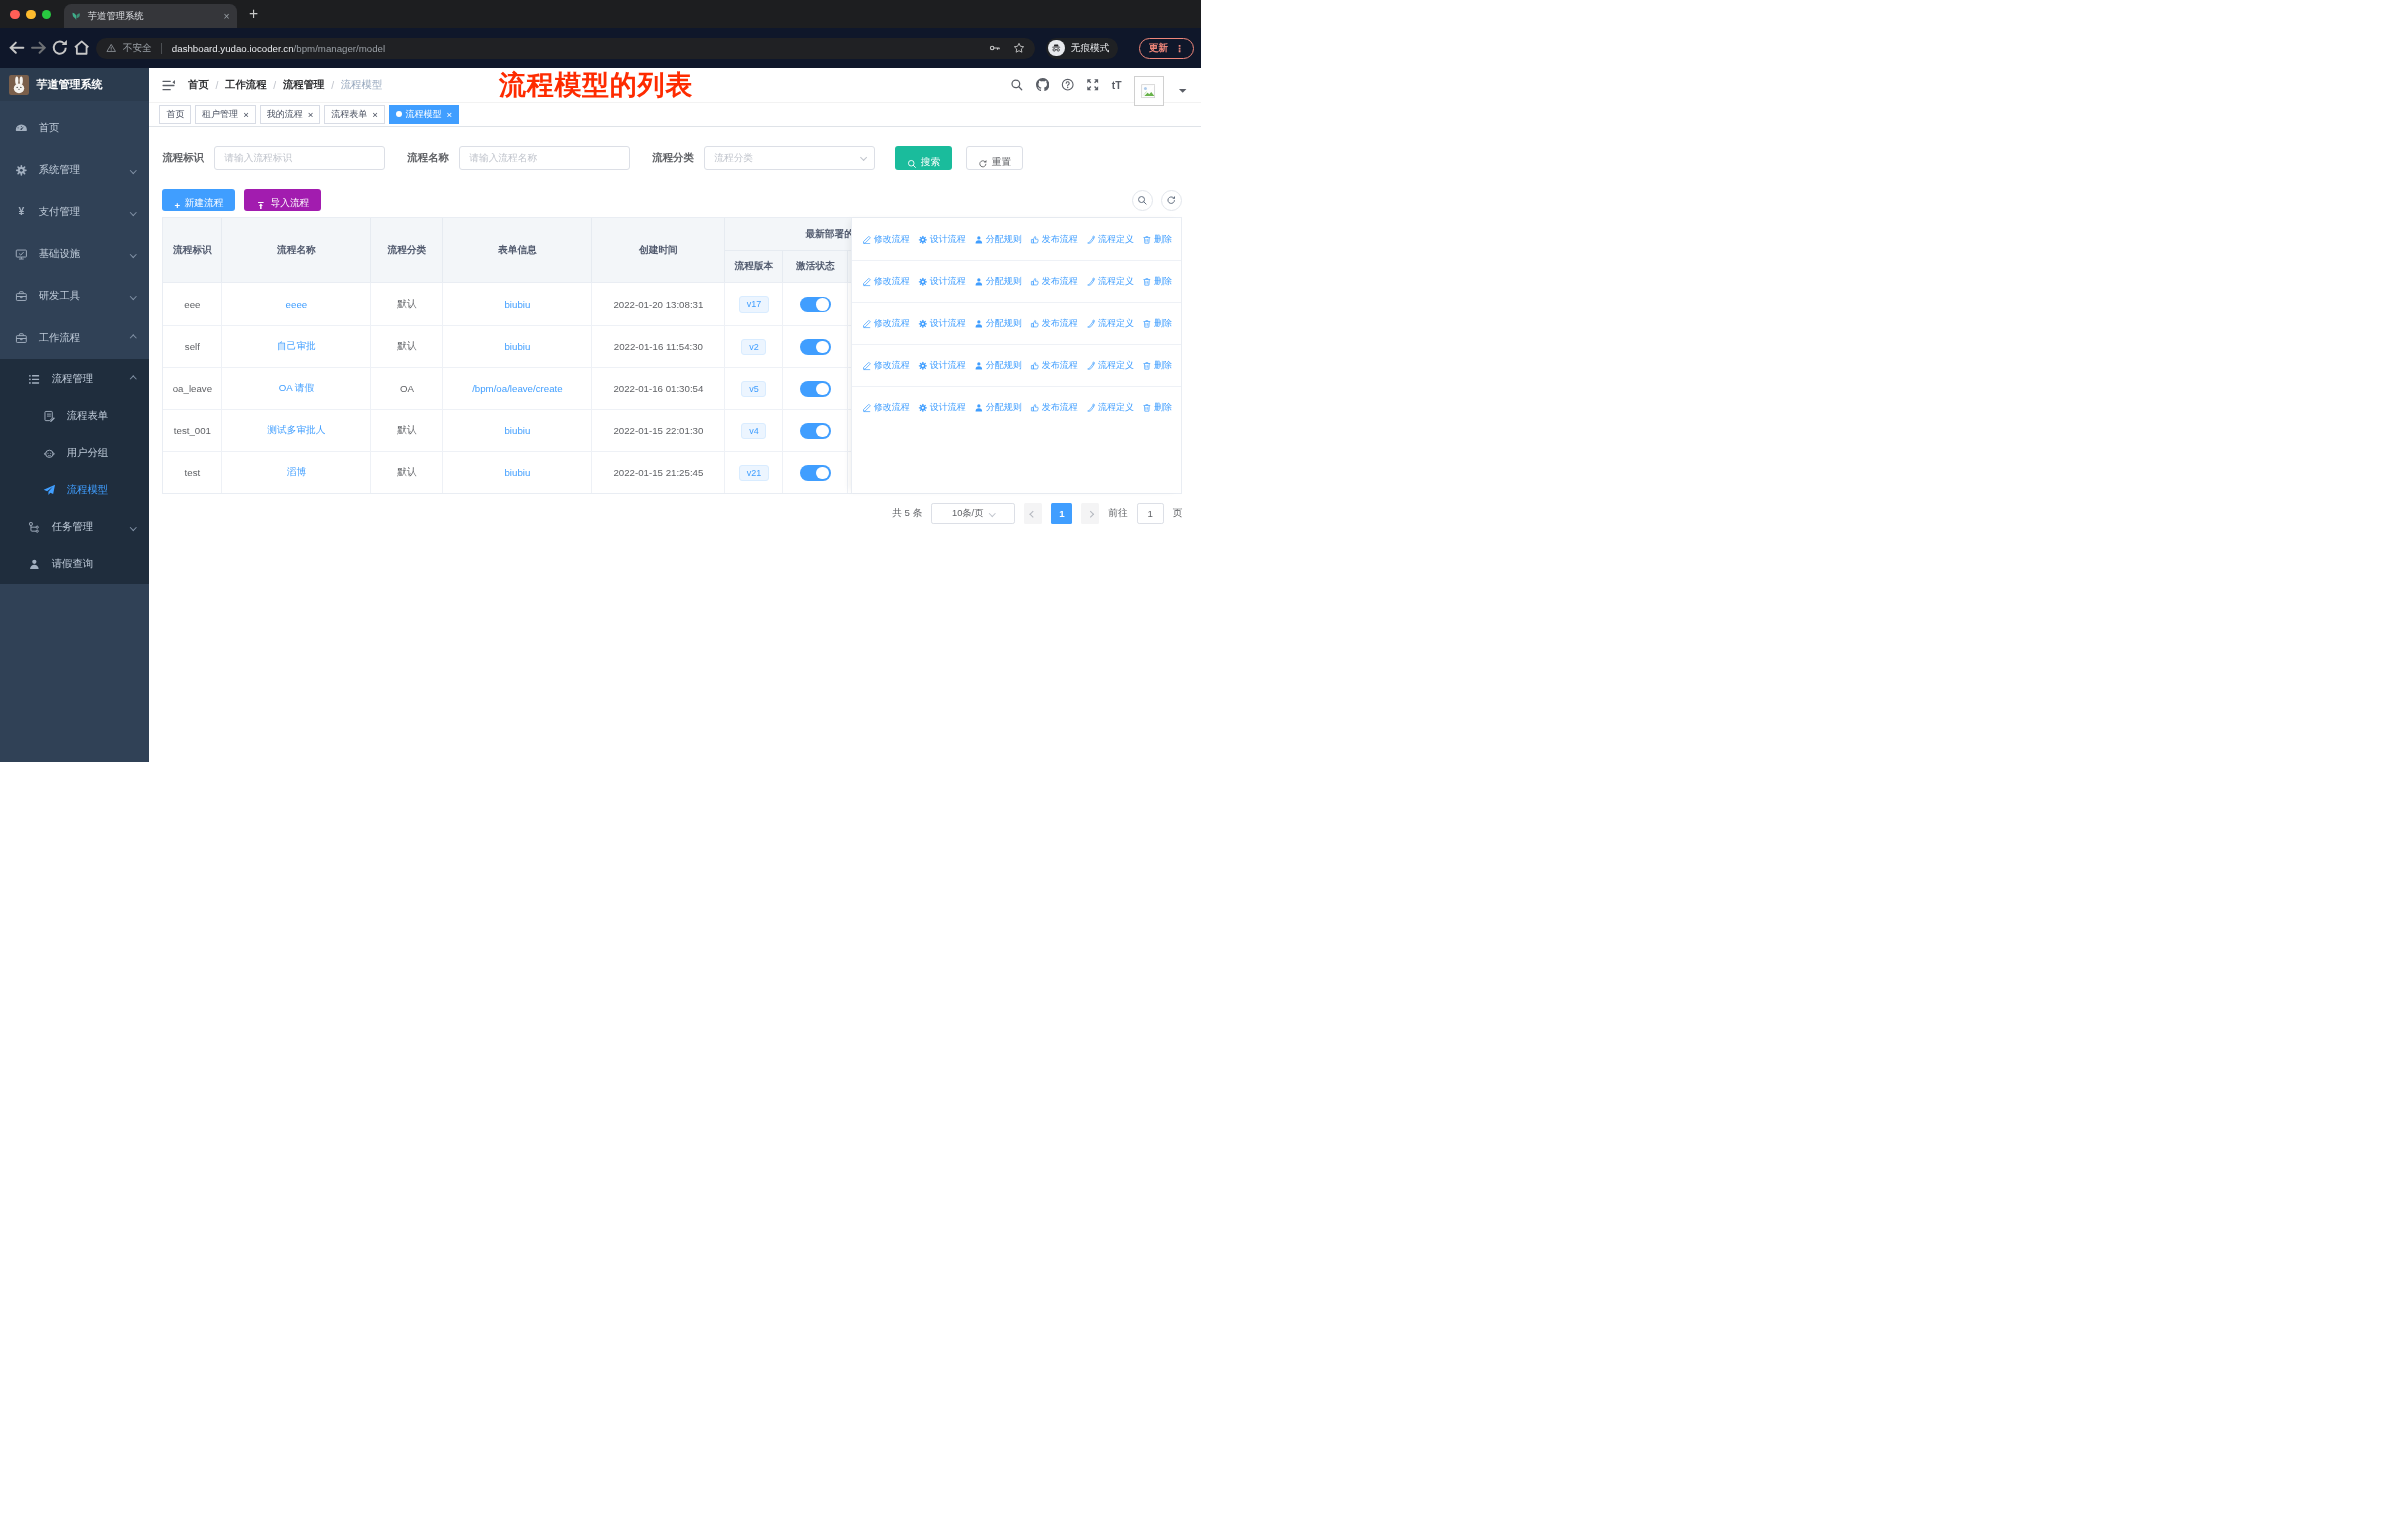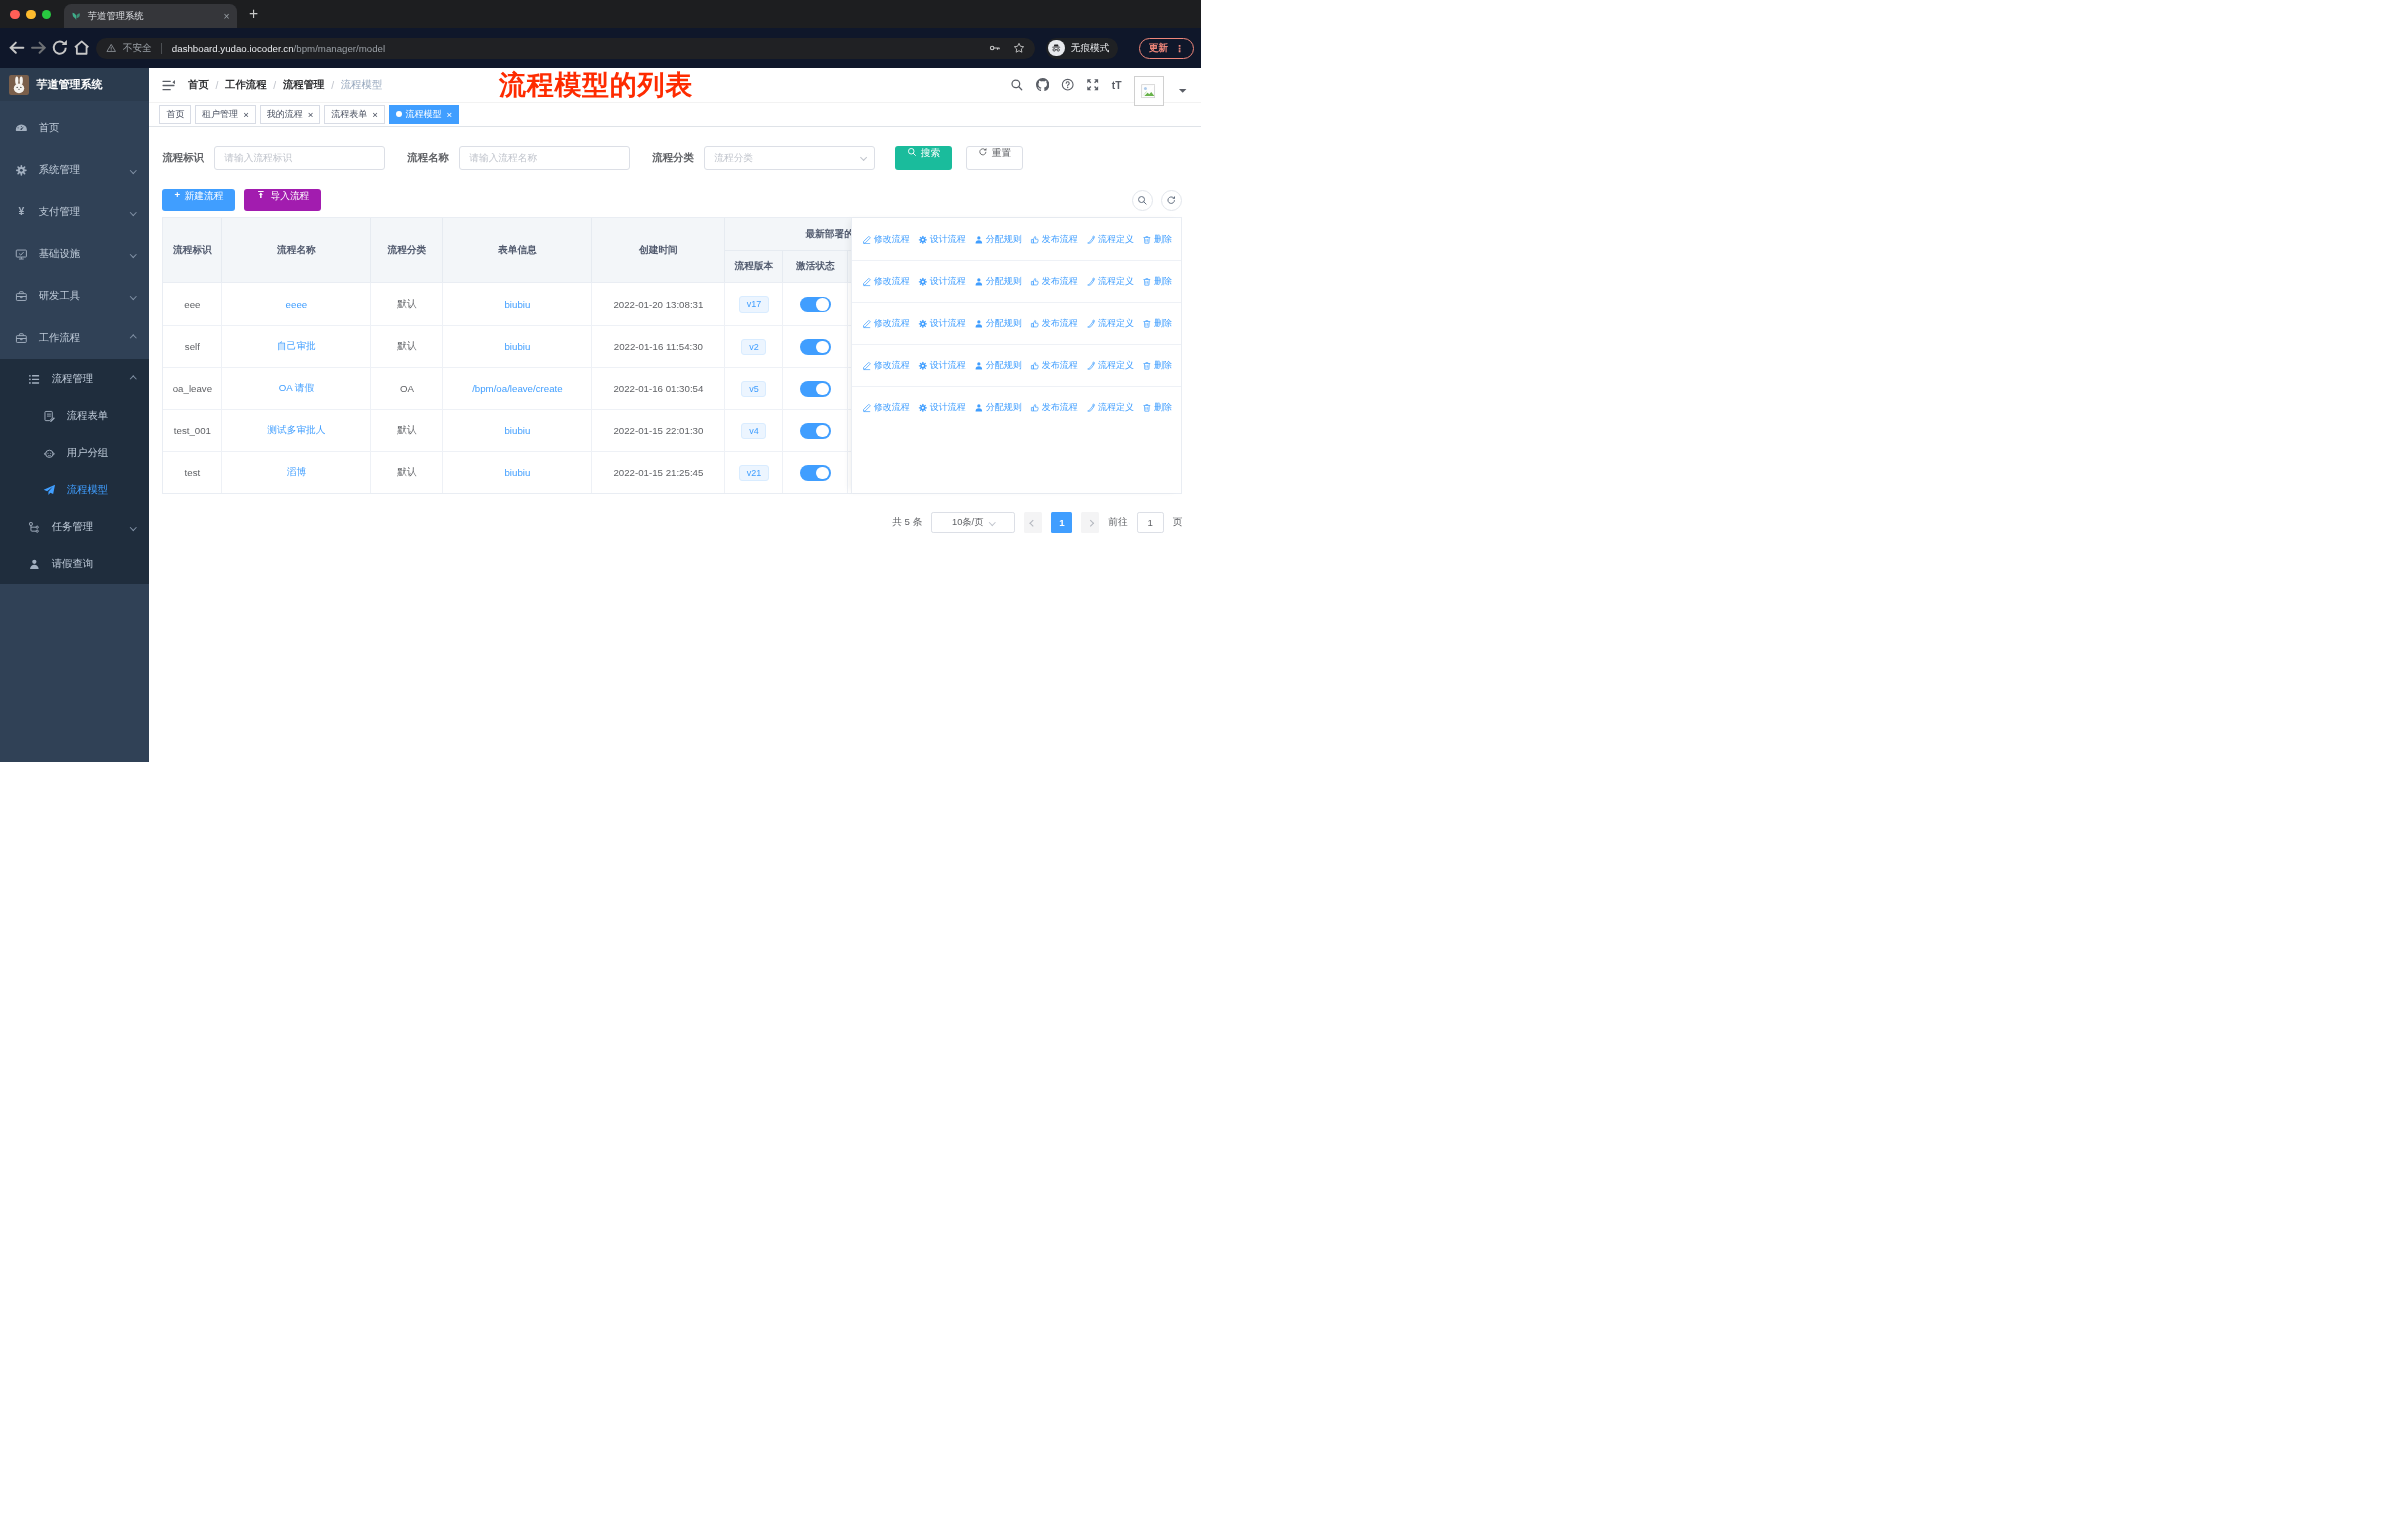--- a/index.html
+++ b/index.html
@@ -84,21 +84,21 @@
   .content{padding:19.4px 0 0 13.4px;flex:1;min-width:0}
   .filter-row{display:flex;align-items:center;height:24px;font-size:10.4px;color:#606266}
   .flabel{font-weight:700;margin-right:10.4px;white-space:nowrap}
   .finput{width:171px;height:24px;border:0.7px solid #dcdfe6;border-radius:3px;padding:0 9px;
     font-size:9.7px;color:#606266;outline:none;font-family:inherit}
   .finput::placeholder{color:#c0c4cc}
   .gap30{margin-right:22px}
   .fselect{position:relative;width:171px;margin-right:19.4px}
   .fselect .finput{width:100%}
   .fselect .chev{position:absolute;right:9px;top:9px;color:#c0c4cc}
-  .btn{height:24px;border-radius:3px;font-size:9.7px;display:inline-flex;align-items:flex-start;gap:4.5px;
+  .btn{height:24px;border-radius:3px;font-size:9.7px;display:inline-flex;align-items:flex-end;gap:4.5px;
     padding:0 11px;border:0.7px solid transparent;cursor:pointer;font-family:inherit}
   .btn .icn{width:9.7px;height:9.7px}
   .btn-search{background:#1abc9c;color:#fff}
   .btn-reset{background:#fff;border-color:#dcdfe6;color:#606266;margin-left:13.4px}
   .action-row{display:flex;align-items:center;margin-top:19.4px;width:1020px}
   .btn-create{background:#409eff;color:#fff;height:22px}
   .btn-import{background:#a21caf;color:#fff;height:22px;margin-left:9px}
   .row-tools{margin-left:auto;display:flex;gap:7.4px}
   .circ{width:21.6px;height:21.6px;border-radius:50%;border:0.7px solid #e2e6ec;background:#fff;color:#5f6b7c;
     display:flex;align-items:center;justify-content:center;cursor:pointer}
@@ -130,21 +130,21 @@
     border-left:0.7px solid #e9edf3;box-shadow:-4.5px 0 7.4px -3px rgba(0,0,0,.08)}
   .fx-head{height:64px;background:#f3f6f9;border-bottom:0.7px solid #e9edf3;display:flex;align-items:center;
     justify-content:center;font-size:9.7px;font-weight:700;color:#515a6e}
   .fx-row{height:42px;display:flex;align-items:center;justify-content:center;gap:8.2px;border-top:0.7px solid #eef1f6}
   .fx-row:first-of-type{border-top:none}
   .act{display:inline-flex;align-items:center;gap:2.2px;color:#409eff;font-size:9px;cursor:pointer;white-space:nowrap}
   .act .icn{width:9.7px;height:9.7px}
 
   
   .pag{display:flex;align-items:center;justify-content:flex-end;gap:9px;font-size:9.7px;color:#606266;
-    margin-top:18px;width:1020px;height:21px}
+    margin-top:9px;width:1020px;height:21px}
   .pag-select{width:84px;height:21px;border:0.7px solid #dcdfe6;border-radius:2.2px;display:flex;align-items:center;
     justify-content:center;gap:6.7px;font-size:9.3px;cursor:pointer}
   .pag-select .chev{width:4.5px;height:4.5px;color:#c0c4cc;margin-top:-2.2px}
   .pbtn{min-width:18px;height:21px;background:#f4f4f5;border-radius:1.5px;display:flex;align-items:center;
     justify-content:center;color:#b4b8bf;cursor:pointer}
   .pbtn .chev{width:4.5px;height:4.5px}
   .pbtn.cur{background:#409eff;color:#fff;min-width:21px;font-weight:700}
   .goto-input{width:27px;height:21px;border:0.7px solid #dcdfe6;border-radius:2.2px;text-align:center;
     font-size:9.7px;color:#606266;outline:none;font-family:inherit}
 </style>

